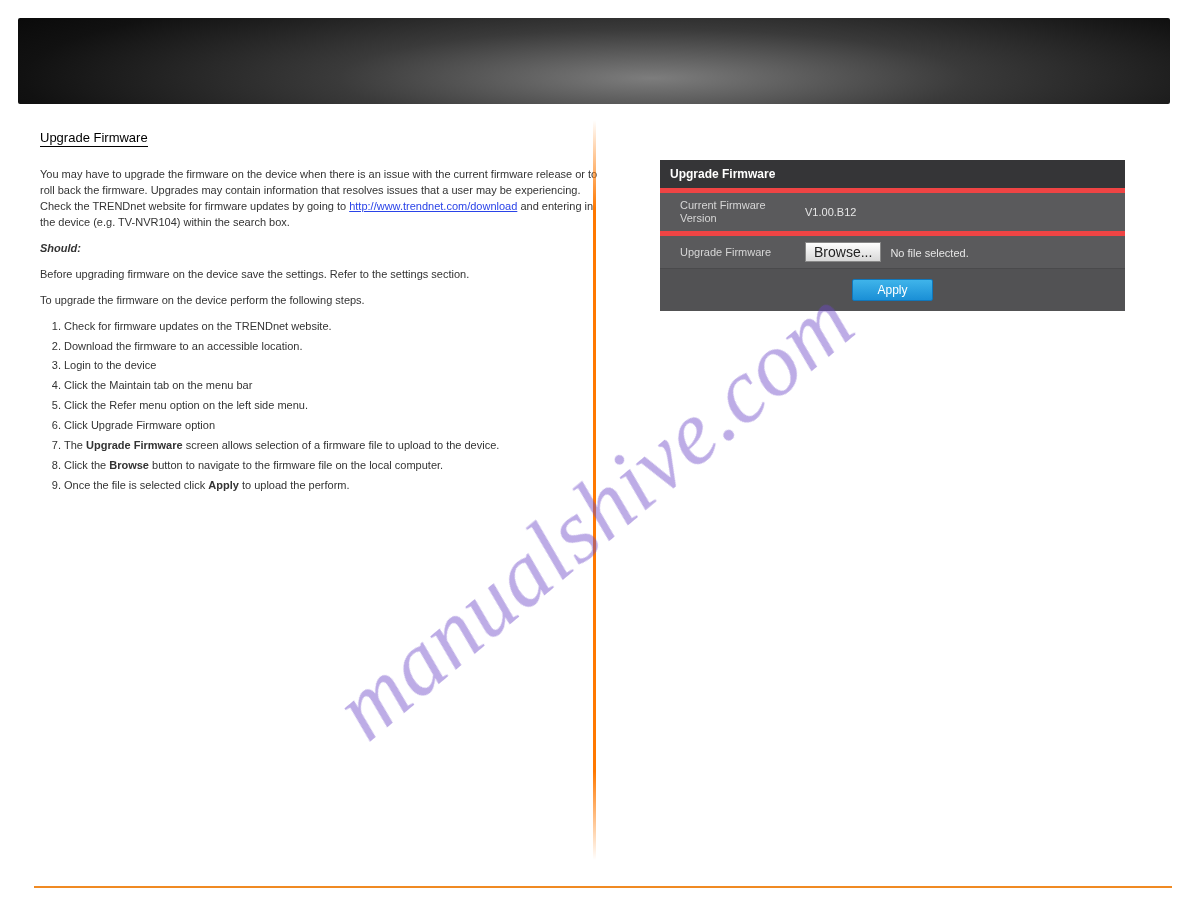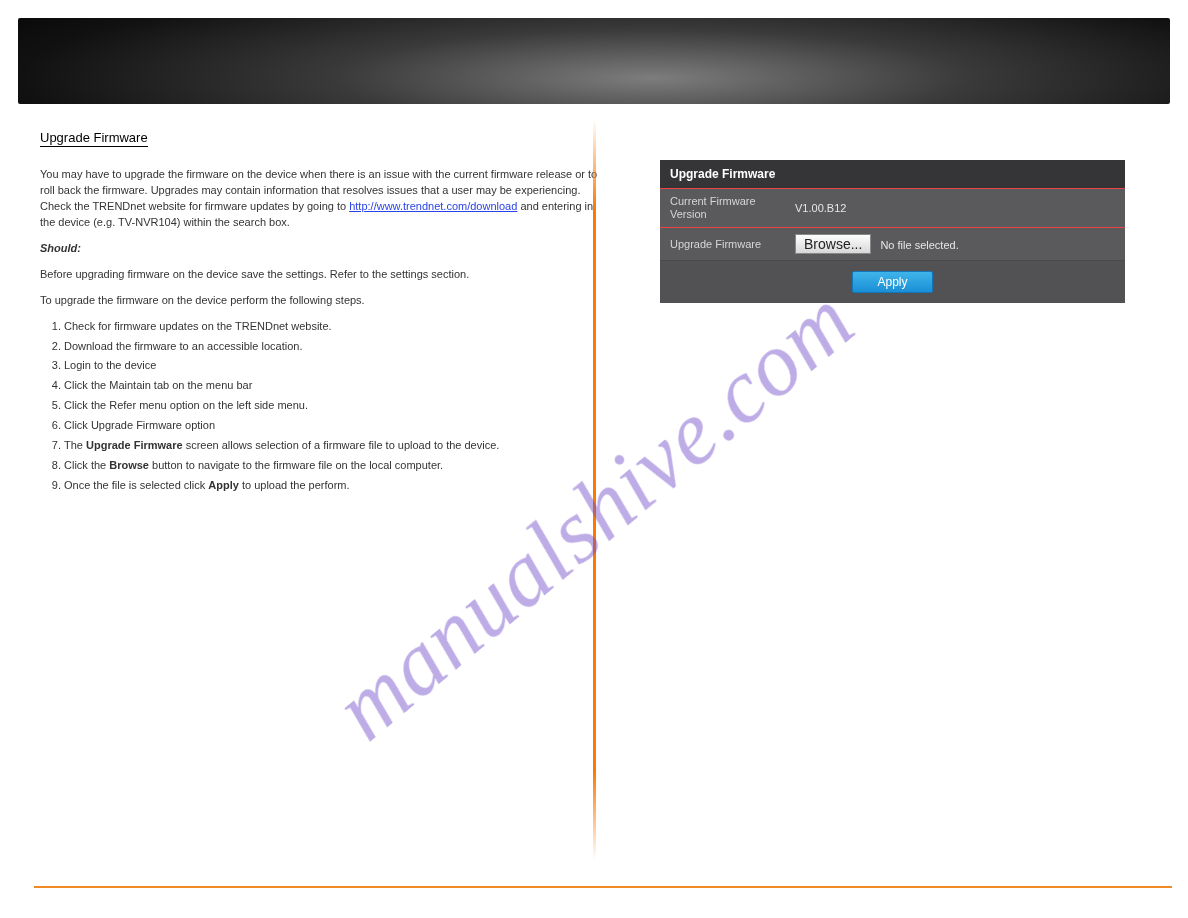--- a/index.html
+++ b/index.html
@@ -50,22 +50,22 @@
   }
   .panel-header {
     background: #353537;
     padding: 7px 10px;
     font-weight: bold;
     color: #fff;
     font-size: 12px;
   }
   .panel-row {
     display: flex;
-    border-top: 1px solid #ef4444;
-    padding: 6px 10px;
+    border-top: 5px solid #ef4444;
+    padding: 6px 20px;
     align-items: center;
     min-height: 28px;
   }
   .panel-row .lbl { width: 125px; color: #d6d6d6; line-height: 1.2; }
   .panel-row .val { color: #e6e6e6; }
   .browse-btn {
     display: inline-block;
     background: linear-gradient(#fefefe, #d8d8d8);
     border: 1px solid #888;
     color: #222;

